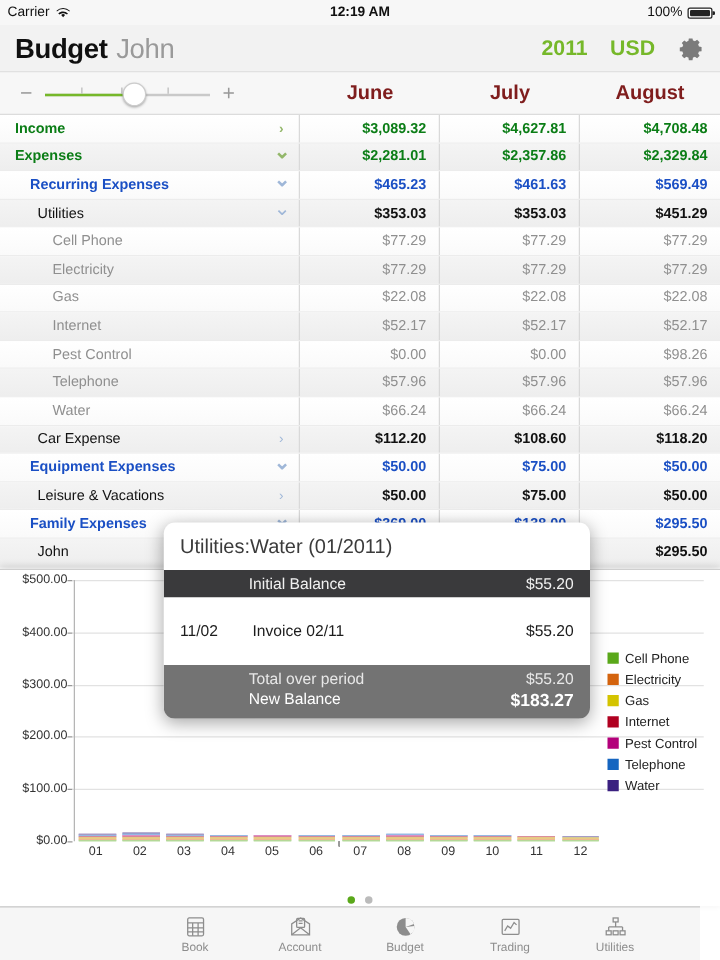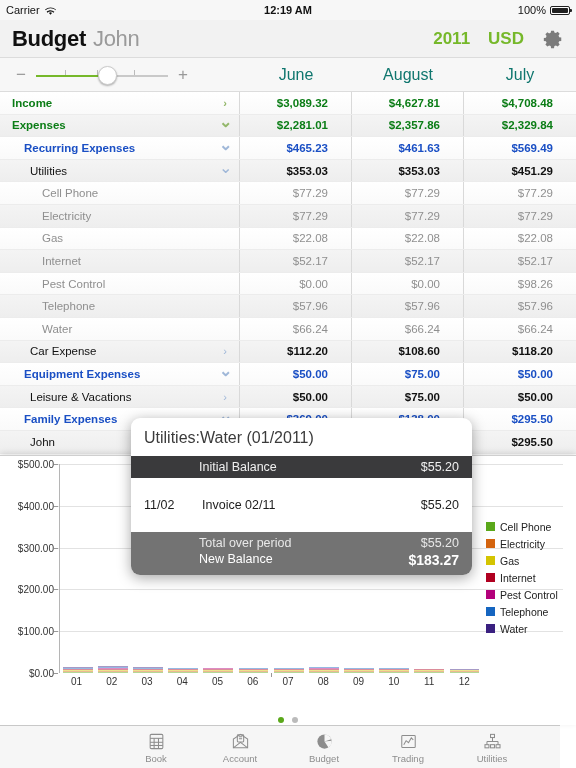--- a/index.html
+++ b/index.html
@@ -58,41 +58,41 @@
   .slider-track{ position:absolute; top:10px; left:0; right:0; height:2px; background:#c9c9c9; }
   .slider-fill{ position:absolute; top:10px; left:0; width:52%; height:2px; background:#76b82a; }
   .slider-tick{ position:absolute; top:5px; width:1px; height:5px; background:#bbb; }
   .slider-knob{
     position:absolute; top:1px; left:47%;
     width:19px; height:19px; border-radius:50%;
     background:#fff; border:1px solid #ccc;
     box-shadow:0 1px 2px rgba(0,0,0,.3);
   }
   .month-heads{ flex:1; display:flex; }
-  .month-head{ flex:1; text-align:center; font-size:16px; color:#0f766e; }
+  .month-head{ flex:1; text-align:center; font-size:16px; color:#7f1d1d;font-weight:bold; }
 
   
   .table{ width:100%; }
   .trow{
     display:flex; height:22.6px; align-items:center;
     border-bottom:1px solid #ececec;
     background:linear-gradient(to bottom,#ffffff 0%,#fafafa 100%);
   }
   .trow.alt{ background:linear-gradient(to bottom,#f4f4f4 0%,#eeeeee 100%); }
   .tname{
     width:240px; display:flex; align-items:center;
     padding-right:8px; font-size:11.5px;
     border-right:1px solid #d9d9d9;
     height:100%;
   }
   .tname .lbl{ flex:1; }
   .chev{ color:#9fb7d8; font-size:11px; width:12px; text-align:center; }
   .chev.green{ color:#93b76a; }
   .tval{
-    width:112px; text-align:center; padding-right:23px;
+    width:112px; text-align:center; padding-right:10px;
     font-size:11.5px; height:100%;
     display:flex; align-items:center; justify-content:flex-end;
     border-right:1px solid #d9d9d9;
   }
   .tval:last-child{ border-right:none; }
 
   .lvl-income{ color:#0b7d16; font-weight:bold; padding-left:12px; }
   .lvl-income-v{ color:#0b7d16; font-weight:bold; }
   .lvl-blue{ color:#1a4fc4; font-weight:bold; }
   .lvl-blue-v{ color:#1a4fc4; font-weight:bold; }
@@ -206,22 +206,22 @@
       <div class="slider-fill" style="width: 52%;"></div>
       <div class="slider-tick" style="left:22%"></div>
       <div class="slider-tick" style="left:46%"></div>
       <div class="slider-tick" style="left:74%"></div>
       <div class="slider-knob" style="left: 47%;"></div>
     </div>
     <span class="zoom-plus">+</span>
   </div>
   <div class="month-heads">
     <div class="month-head">June</div>
+    <div class="month-head">July</div>
     <div class="month-head">August</div>
-    <div class="month-head">July</div>
   </div>
 </div>
 
 <div class="table" id="budget-table">
     <div class="trow">
       <div class="tname ind0 lvl-income">
         <span class="lbl">Income</span>
         <span class="chev green">›</span>
       </div>
       <div class="tval lvl-income-v">$3,089.32</div>

